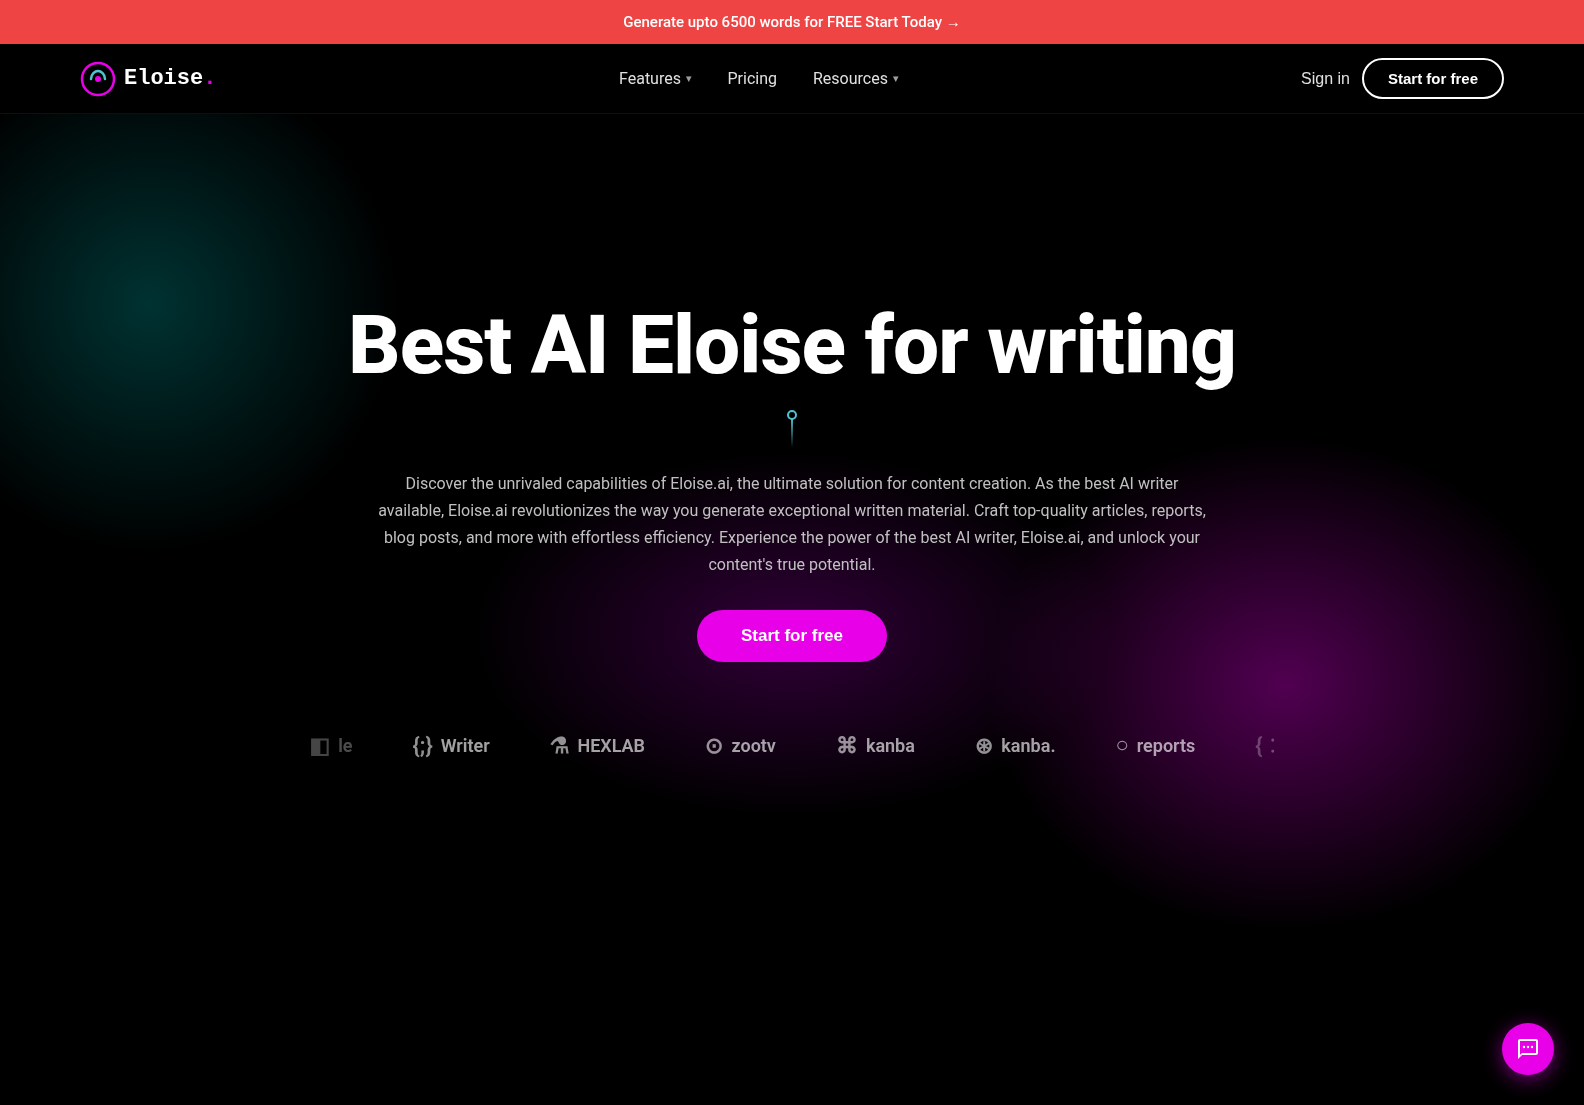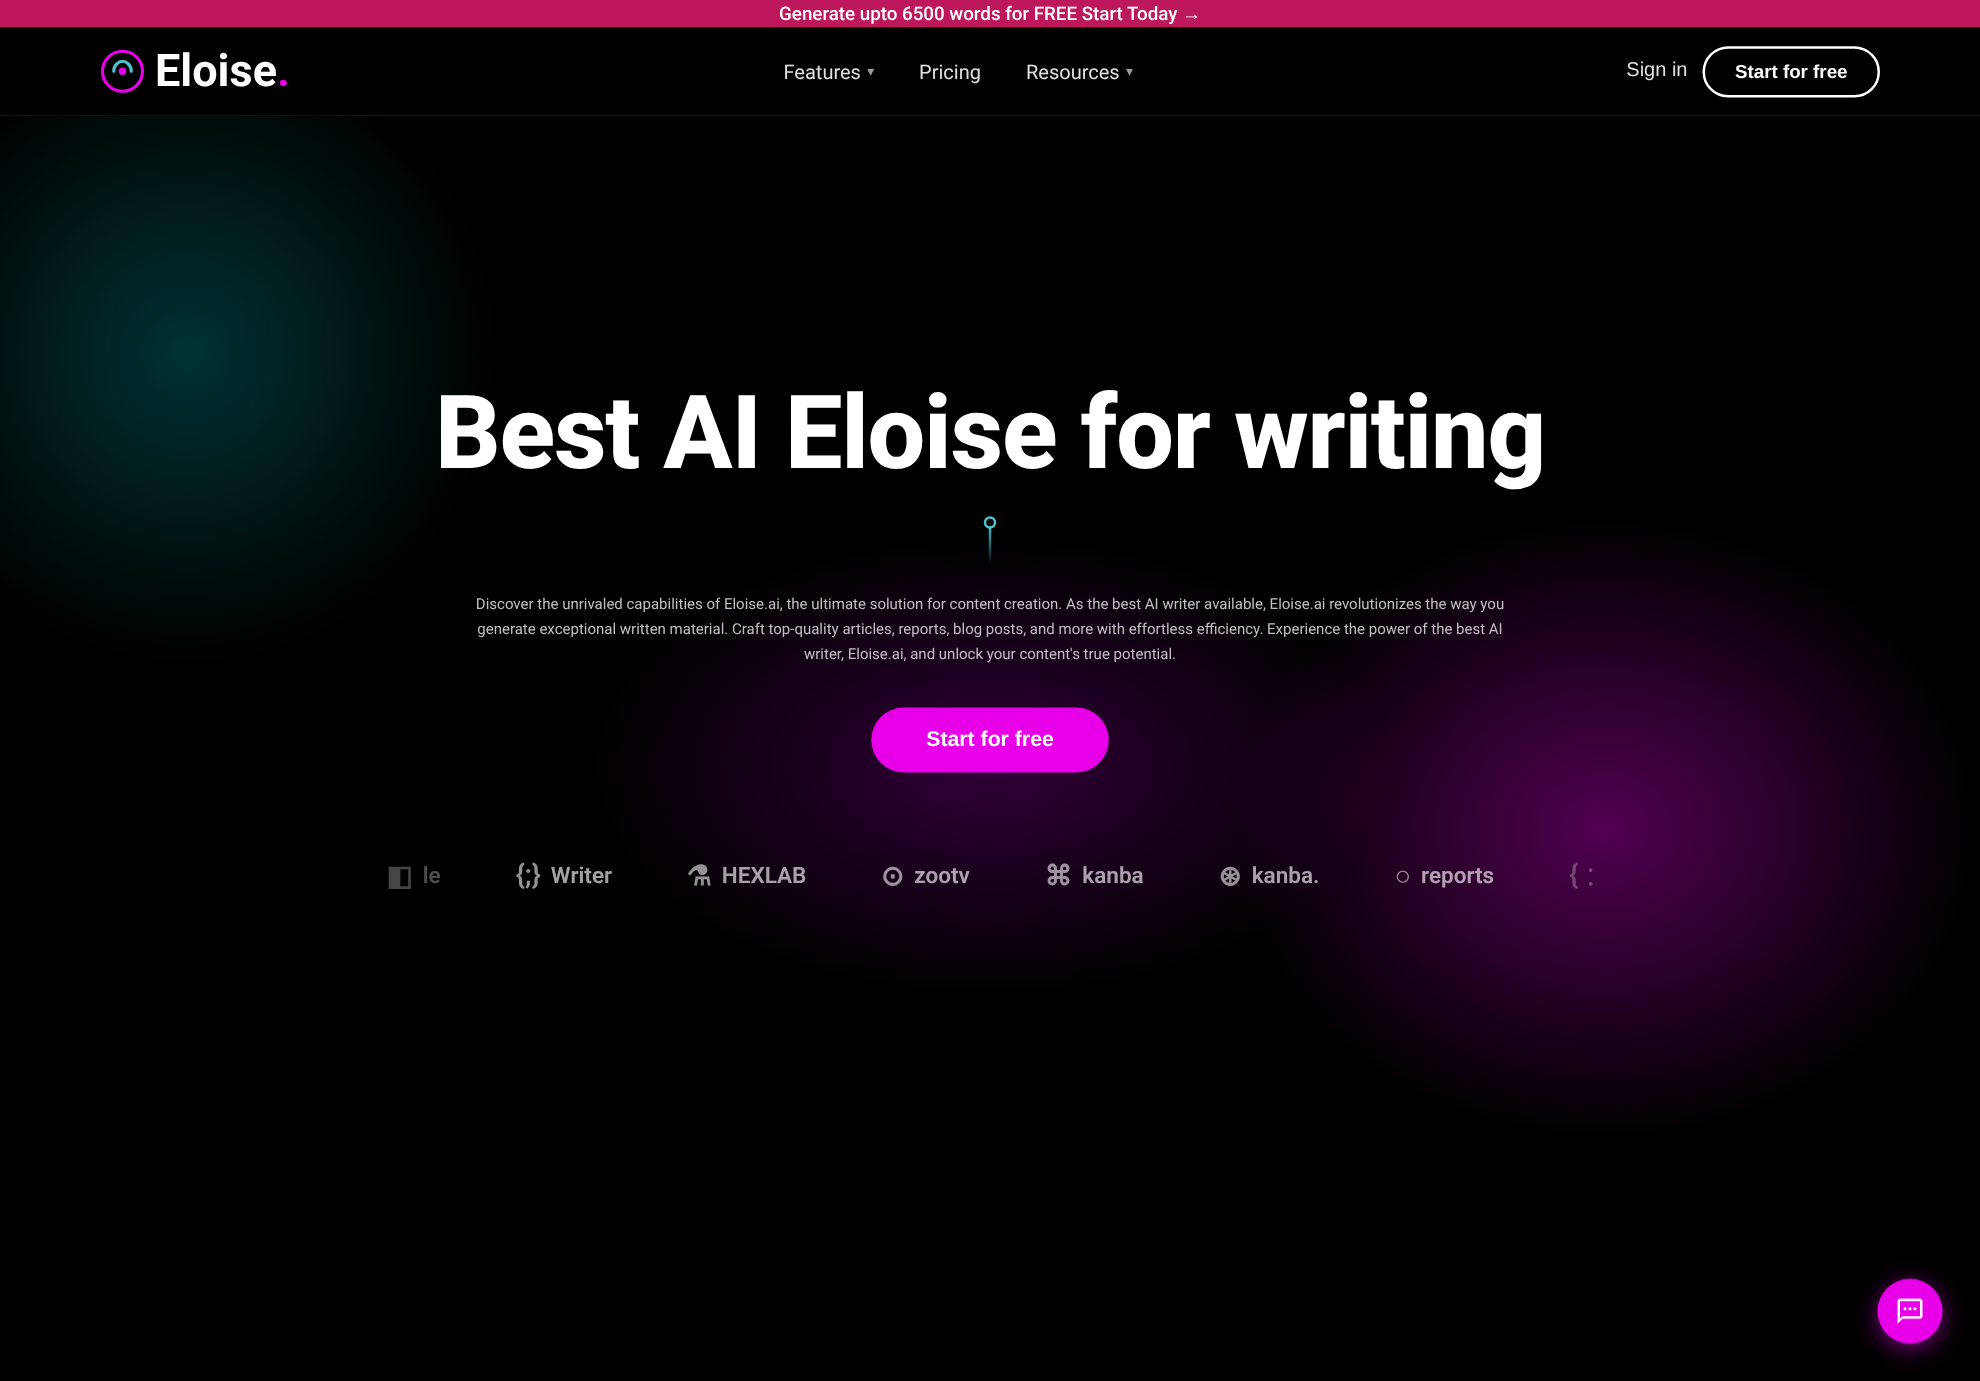--- a/index.html
+++ b/index.html
@@ -8,23 +8,23 @@
       font-family: -apple-system, BlinkMacSystemFont, 'Segoe UI', Roboto, sans-serif;
       background: #000;
       color: #fff;
       width: 1584px;
       min-height: 1105px;
       overflow-x: hidden;
     }
 
     
     .announcement-bar {
-      background: #be185d;
+      background: #ef4444;
       text-align: center;
-      padding: 2px 20px;
+      padding: 13px 20px;
       font-size: 15px;
       font-weight: 500;
       color: #fff;
       cursor: pointer;
     }
 
     
     .navbar {
       display: flex;
       align-items: center;
@@ -43,23 +43,24 @@
       text-decoration: none;
       color: #fff;
     }
 
     .logo-icon {
       width: 36px;
       height: 36px;
     }
 
     .logo-text {
-      font-size: 36px;
+      font-size: 22px;
       font-weight: 700;
       color: #fff;
+      font-family: Liberation Mono, monospace;
     }
 
     .logo-dot {
       color: #e800e8;
     }
 
     .nav-links {
       display: flex;
       align-items: center;
       gap: 36px;
@@ -194,21 +195,21 @@
       width: 2px;
       height: 30px;
       background: linear-gradient(to bottom, #4fc3d0, transparent);
       position: absolute;
       top: 8px;
       left: 50%;
       transform: translateX(-50%);
     }
 
     .hero-desc {
-      font-size: 12px;
+      font-size: 16px;
       line-height: 1.7;
       color: #c0c0c0;
       max-width: 840px;
       margin: 0 auto 32px;
     }
 
     .btn-hero-start {
       background: #e800e8;
       border: none;
       color: #fff;

